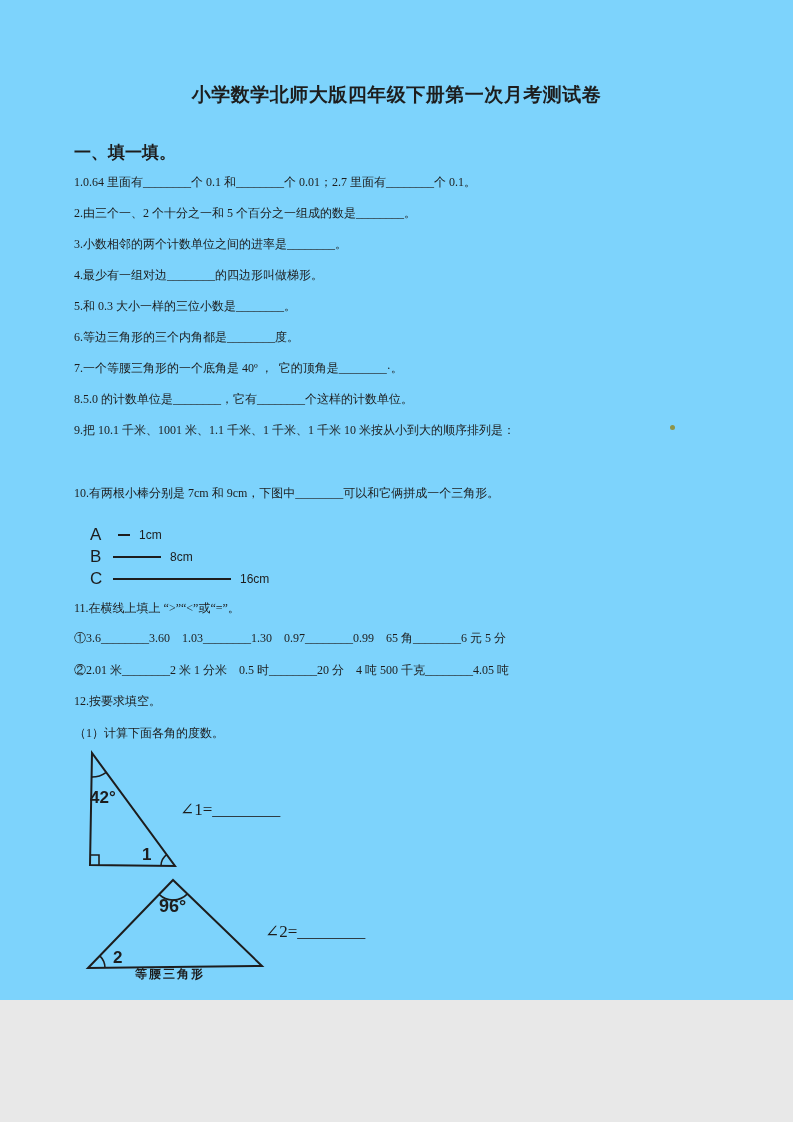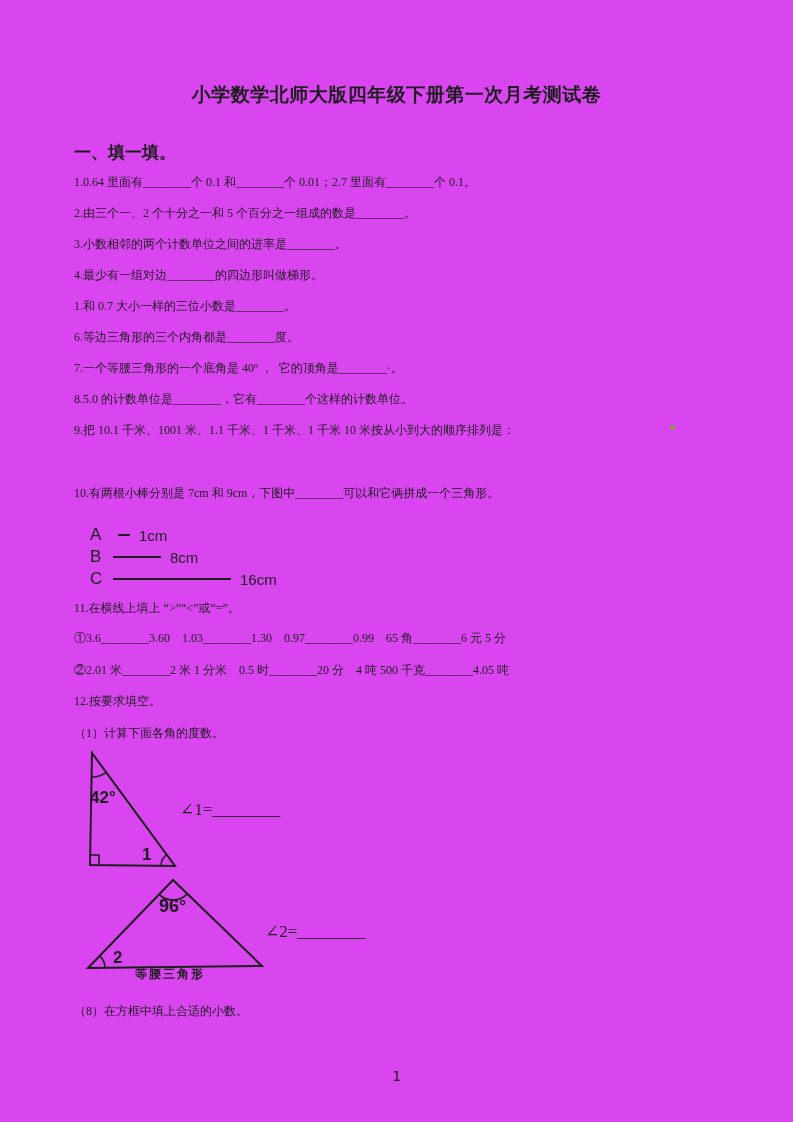--- a/index.html
+++ b/index.html
@@ -1,20 +1,20 @@
 <!DOCTYPE html>
 <html><head>
 <meta charset="utf-8">
 <style>
   html,body { margin:0; padding:0; background:#e8e8e8; }
   .page {
     position:relative;
-    width:793px; height:1122px;
+    width:793px; height:1000px;
     margin:0 auto;
-    background:#d946ef;
+    background:#7dd3fc;
     font-family:"Liberation Serif","DejaVu Serif",serif;
     color:#1d1d1d;
     overflow:hidden;
   }
   .title {
     position:absolute; top:82px; left:0; width:100%;
     margin:0; text-align:center;
     font-size:19px; font-weight:700; letter-spacing:0.5px;
   }
   .line {
@@ -25,21 +25,21 @@
   .heading { font-weight:700; font-size:17px;margin-top:9px; }
   
   .sticks { position:absolute; left:90px; top:524px; width:260px;
             font-family:"Liberation Sans","DejaVu Sans",sans-serif; }
   .stick-row { display:flex; align-items:center; height:22px; }
   .stick-letter { width:18px; font-size:17px; }
   .stick-line { display:inline-block; height:2px; background:#1d1d1d; margin:0 9px 0 5px; }
   .stick-line-a { width:12px; margin-left:10px; }
   .stick-line-b { width:48px; }
   .stick-line-c { width:118px; }
-  .stick-length { font-size:15px; }
+  .stick-length { font-size:12px; }
   
   .tri-svg { position:absolute; }
   .tri1 { left:73px; top:748px; }
   .tri2 { left:73px; top:872px; }
   .tri-label {
     font-family:"Liberation Sans","DejaVu Sans",sans-serif;
     font-weight:700; fill:#1d1d1d;
   }
   .angle-answer {
     position:absolute; font-size:17px; white-space:pre;
@@ -67,21 +67,21 @@
 <div class="page">
 
   <h1 class="title">小学数学北师大版四年级下册第一次月考测试卷</h1>
 
   <div class="line heading" style="top:134px">一、填一填。</div>
 
   <div class="line" style="top:172px">1.0.64 里面有________个 0.1 和________个 0.01；2.7 里面有________个 0.1。</div>
   <div class="line" style="top:203px">2.由三个一、2 个十分之一和 5 个百分之一组成的数是________。</div>
   <div class="line" style="top:234px">3.小数相邻的两个计数单位之间的进率是________。</div>
   <div class="line" style="top:265px">4.最少有一组对边________的四边形叫做梯形。</div>
-  <div class="line" style="top:296px">1.和 0.7 大小一样的三位小数是________。</div>
+  <div class="line" style="top:296px">5.和 0.3 大小一样的三位小数是________。</div>
   <div class="line" style="top:327px">6.等边三角形的三个内角都是________度。</div>
   <div class="line" style="top:358px">7.一个等腰三角形的一个底角是 40º ，  它的顶角是________·。</div>
   <div class="line" style="top:389px">8.5.0 的计数单位是________，它有________个这样的计数单位。</div>
   <div class="line" style="top:420px">9.把 10.1 千米、1001 米、1.1 千米、1 千米、1 千米 10 米按从小到大的顺序排列是：</div>
   <div class="stray-dot"></div>
   <div class="line" style="top:483px">10.有两根小棒分别是 7cm 和 9cm，下图中________可以和它俩拼成一个三角形。</div>
 
   <div class="sticks">
     <div class="stick-row">
       <span class="stick-letter">A</span>

